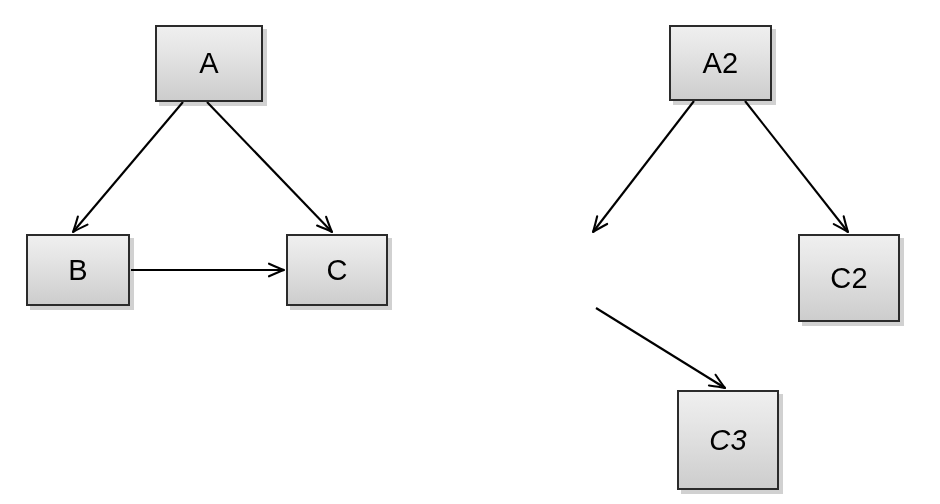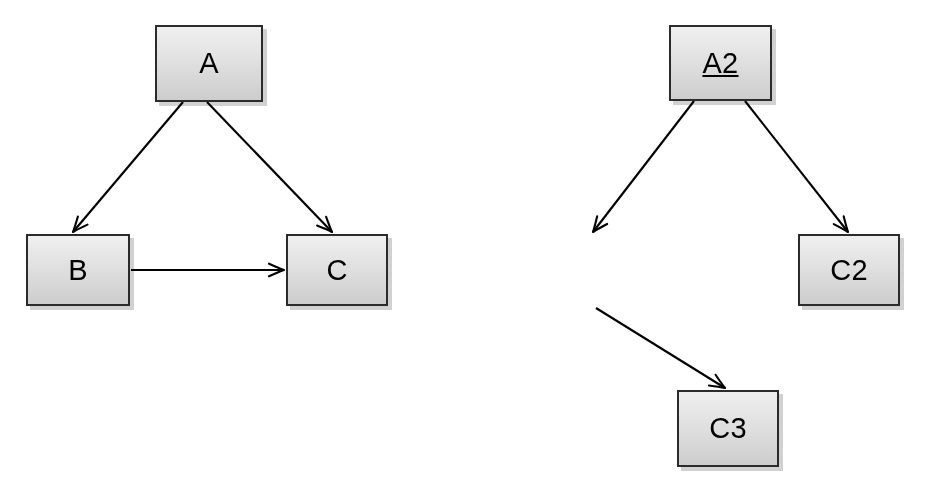--- a/index.html
+++ b/index.html
@@ -84,23 +84,23 @@
   <div class="node" style="left: 155px; top: 25px; width: 108px; height: 77px;">
     <span class="node-label">A</span>
   </div>
   <div class="node" style="left: 26px; top: 234px; width: 104px; height: 72px;">
     <span class="node-label">B</span>
   </div>
   <div class="node" style="left: 286px; top: 234px; width: 102px; height: 72px;">
     <span class="node-label">C</span>
   </div>
 
-  <div class="node" style="left: 669px; top: 25px; width: 103px; height: 76px; text-decoration: underline;">
+  <div class="node" style="left: 669px; top: 25px; width: 103px; height: 76px;">
     <span class="node-label">A2</span>
   </div>
-  <div class="node" style="left: 798px; top: 234px; width: 102px; height: 72px; align-items: center;">
+  <div class="node" style="left: 798px; top: 234px; width: 102px; height: 88px; align-items: center;">
     <span class="node-label">C2</span>
   </div>
-  <div class="node" style="left: 677px; top: 390px; width: 102px; height: 77px;">
+  <div class="node" style="left: 677px; top: 390px; width: 102px; height: 100px; font-style: italic;">
     <span class="node-label">C3</span>
   </div>
 
 </div>
 
 </body></html>

